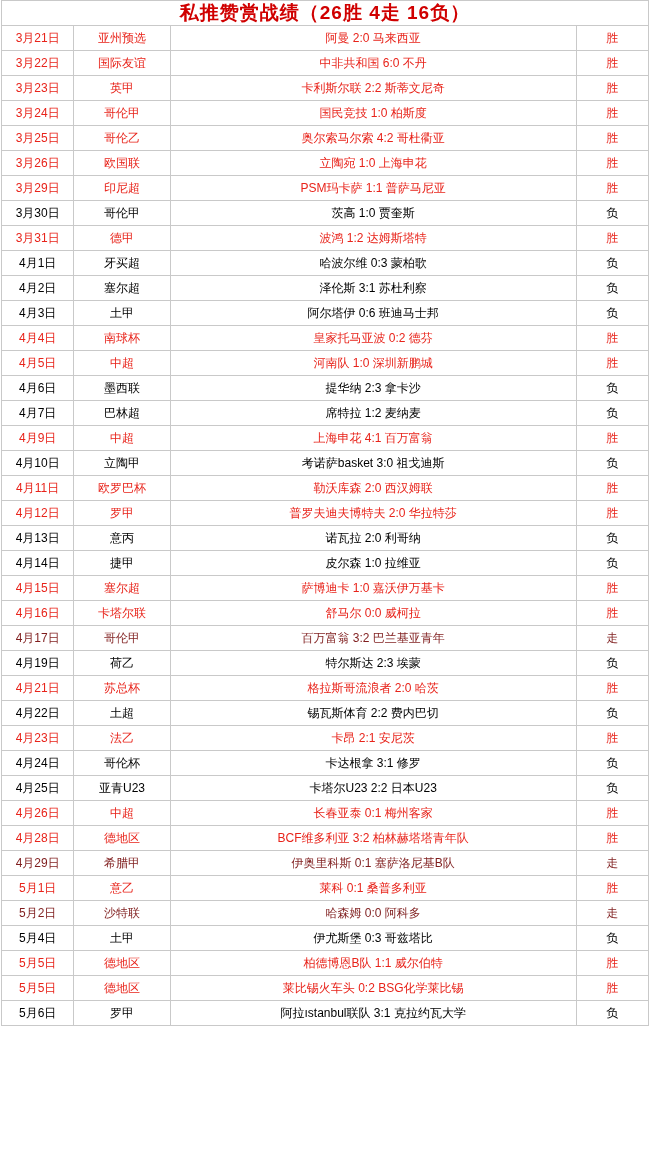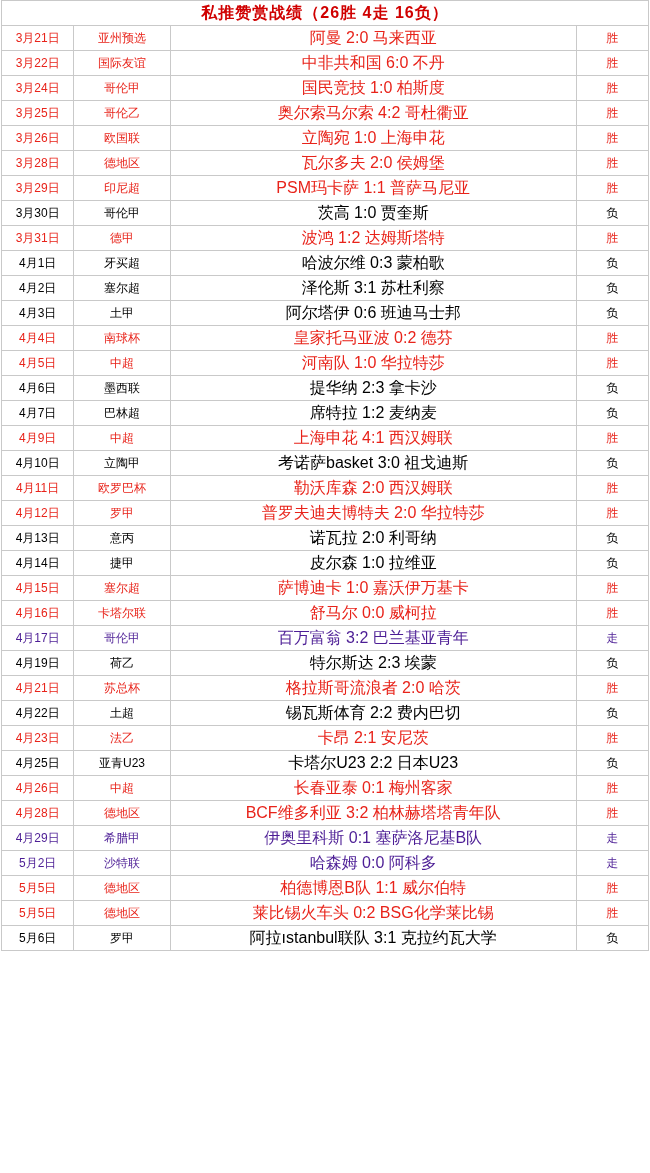--- a/index.html
+++ b/index.html
@@ -37,28 +37,28 @@
   .col-league{ width: 96px; }
   .col-match { width: 404px; }
   .col-res   { width: 72px; }
 
   .title-row td {
     height: 36px;
     border: 1px solid #c9c9c9;
   }
   .title-text {
     color: #d00000;
-    font-size: 16px;
+    font-size: 19px;
     font-weight: bold;
     letter-spacing: 1px;
   }
   .red   { color: #e8231a; }
   .black { color: #000000; }
-  .purple{ color: #4c1d95; }
-  .match-cell { font-size: 16px; }
+  .purple{ color: #7f1d1d; }
+  .match-cell { font-size: 12px; }
   .res { font-size: 12px; }
 </style>
 </head>
 <body>
 
 <div class="sheet">
 
   <table class="grid">
     <colgroup>
       <col class="col-date">
@@ -76,44 +76,44 @@
         <td class="red match-cell">阿曼 2:0 马来西亚</td>
         <td class="red res">胜</td>
       </tr>
       <tr>
         <td class="red">3月22日</td>
         <td class="red">国际友谊</td>
         <td class="red match-cell">中非共和国 6:0 不丹</td>
         <td class="red res">胜</td>
       </tr>
       <tr>
+        <td class="red">3月23日</td>
+        <td class="red">英甲</td>
+        <td class="red match-cell">卡利斯尔联 2:2 斯蒂文尼奇</td>
+        <td class="red res">胜</td>
+      </tr>
+      <tr>
         <td class="red">3月24日</td>
         <td class="red">哥伦甲</td>
         <td class="red match-cell">国民竞技 1:0 柏斯度</td>
         <td class="red res">胜</td>
       </tr>
       <tr>
         <td class="red">3月25日</td>
         <td class="red">哥伦乙</td>
         <td class="red match-cell">奥尔索马尔索 4:2 哥杜衢亚</td>
         <td class="red res">胜</td>
       </tr>
       <tr>
         <td class="red">3月26日</td>
         <td class="red">欧国联</td>
         <td class="red match-cell">立陶宛 1:0 上海申花</td>
         <td class="red res">胜</td>
       </tr>
       <tr>
-        <td class="red">3月28日</td>
-        <td class="red">德地区</td>
-        <td class="red match-cell">瓦尔多夫 2:0 侯姆堡</td>
-        <td class="red res">胜</td>
-      </tr>
-      <tr>
         <td class="red">3月29日</td>
         <td class="red">印尼超</td>
         <td class="red match-cell">PSM玛卡萨 1:1 普萨马尼亚</td>
         <td class="red res">胜</td>
       </tr>
       <tr>
         <td class="black">3月30日</td>
         <td class="black">哥伦甲</td>
         <td class="black match-cell">茨高 1:0 贾奎斯</td>
         <td class="black res">负</td>
@@ -144,39 +144,39 @@
       </tr>
       <tr>
         <td class="red">4月4日</td>
         <td class="red">南球杯</td>
         <td class="red match-cell">皇家托马亚波 0:2 德芬</td>
         <td class="red res">胜</td>
       </tr>
       <tr>
         <td class="red">4月5日</td>
         <td class="red">中超</td>
-        <td class="red match-cell">河南队 1:0 华拉特莎</td>
+        <td class="red match-cell">河南队 1:0 深圳新鹏城</td>
         <td class="red res">胜</td>
       </tr>
       <tr>
         <td class="black">4月6日</td>
         <td class="black">墨西联</td>
         <td class="black match-cell">提华纳 2:3 拿卡沙</td>
         <td class="black res">负</td>
       </tr>
       <tr>
         <td class="black">4月7日</td>
         <td class="black">巴林超</td>
         <td class="black match-cell">席特拉 1:2 麦纳麦</td>
         <td class="black res">负</td>
       </tr>
       <tr>
         <td class="red">4月9日</td>
         <td class="red">中超</td>
-        <td class="red match-cell">上海申花 4:1 西汉姆联</td>
+        <td class="red match-cell">上海申花 4:1 百万富翁</td>
         <td class="red res">胜</td>
       </tr>
       <tr>
         <td class="black">4月10日</td>
         <td class="black">立陶甲</td>
         <td class="black match-cell">考诺萨basket 3:0 祖戈迪斯</td>
         <td class="black res">负</td>
       </tr>
       <tr>
         <td class="red">4月11日</td>
@@ -238,20 +238,26 @@
         <td class="black match-cell">锡瓦斯体育 2:2 费内巴切</td>
         <td class="black res">负</td>
       </tr>
       <tr>
         <td class="red">4月23日</td>
         <td class="red">法乙</td>
         <td class="red match-cell">卡昂 2:1 安尼茨</td>
         <td class="red res">胜</td>
       </tr>
       <tr>
+        <td class="black">4月24日</td>
+        <td class="black">哥伦杯</td>
+        <td class="black match-cell">卡达根拿 3:1 修罗</td>
+        <td class="black res">负</td>
+      </tr>
+      <tr>
         <td class="black">4月25日</td>
         <td class="black">亚青U23</td>
         <td class="black match-cell">卡塔尔U23 2:2 日本U23</td>
         <td class="black res">负</td>
       </tr>
       <tr>
         <td class="red">4月26日</td>
         <td class="red">中超</td>
         <td class="red match-cell">长春亚泰 0:1 梅州客家</td>
         <td class="red res">胜</td>
@@ -262,26 +268,38 @@
         <td class="red match-cell">BCF维多利亚 3:2 柏林赫塔塔青年队</td>
         <td class="red res">胜</td>
       </tr>
       <tr>
         <td class="purple">4月29日</td>
         <td class="purple">希腊甲</td>
         <td class="purple match-cell">伊奥里科斯 0:1 塞萨洛尼基B队</td>
         <td class="purple res">走</td>
       </tr>
       <tr>
+        <td class="red">5月1日</td>
+        <td class="red">意乙</td>
+        <td class="red match-cell">莱科 0:1 桑普多利亚</td>
+        <td class="red res">胜</td>
+      </tr>
+      <tr>
         <td class="purple">5月2日</td>
         <td class="purple">沙特联</td>
         <td class="purple match-cell">哈森姆 0:0 阿科多</td>
         <td class="purple res">走</td>
       </tr>
       <tr>
+        <td class="black">5月4日</td>
+        <td class="black">土甲</td>
+        <td class="black match-cell">伊尤斯堡 0:3 哥兹塔比</td>
+        <td class="black res">负</td>
+      </tr>
+      <tr>
         <td class="red">5月5日</td>
         <td class="red">德地区</td>
         <td class="red match-cell">柏德博恩B队 1:1 威尔伯特</td>
         <td class="red res">胜</td>
       </tr>
       <tr>
         <td class="red">5月5日</td>
         <td class="red">德地区</td>
         <td class="red match-cell">莱比锡火车头 0:2 BSG化学莱比锡</td>
         <td class="red res">胜</td>

